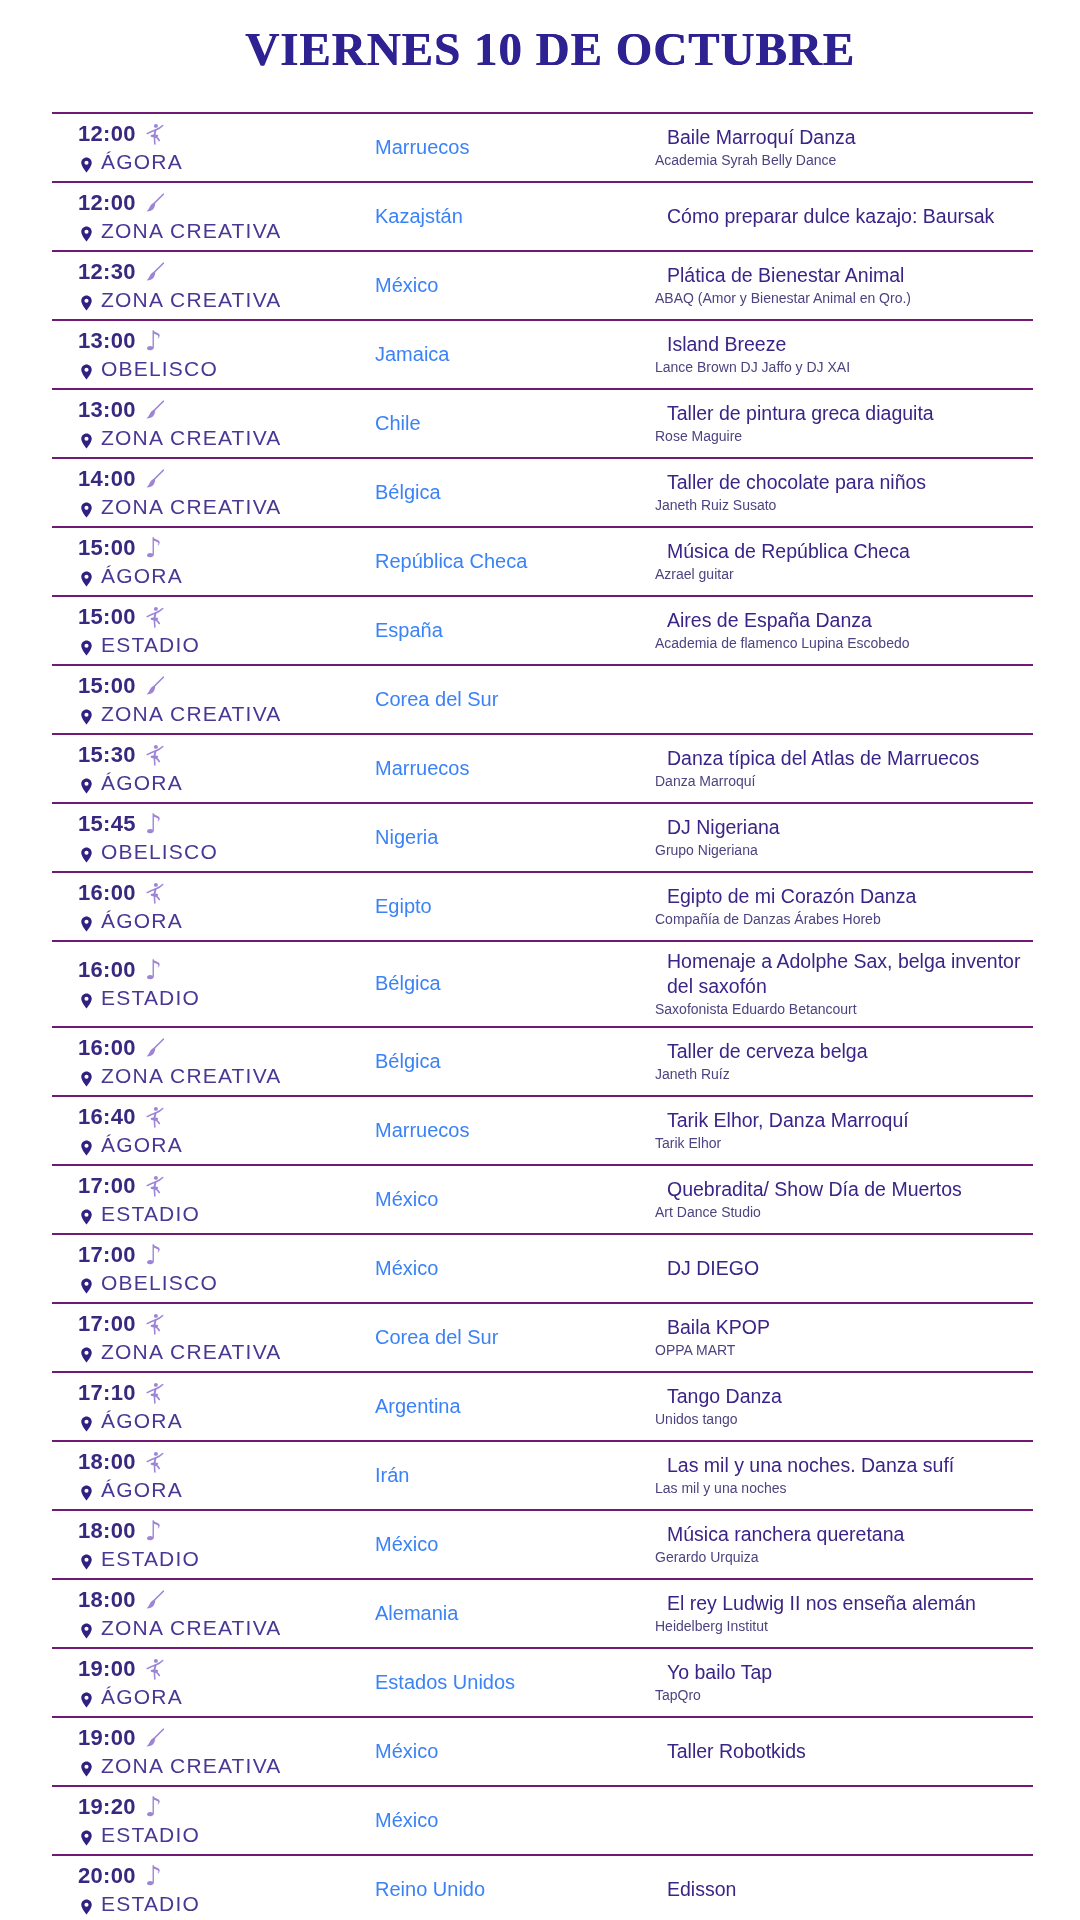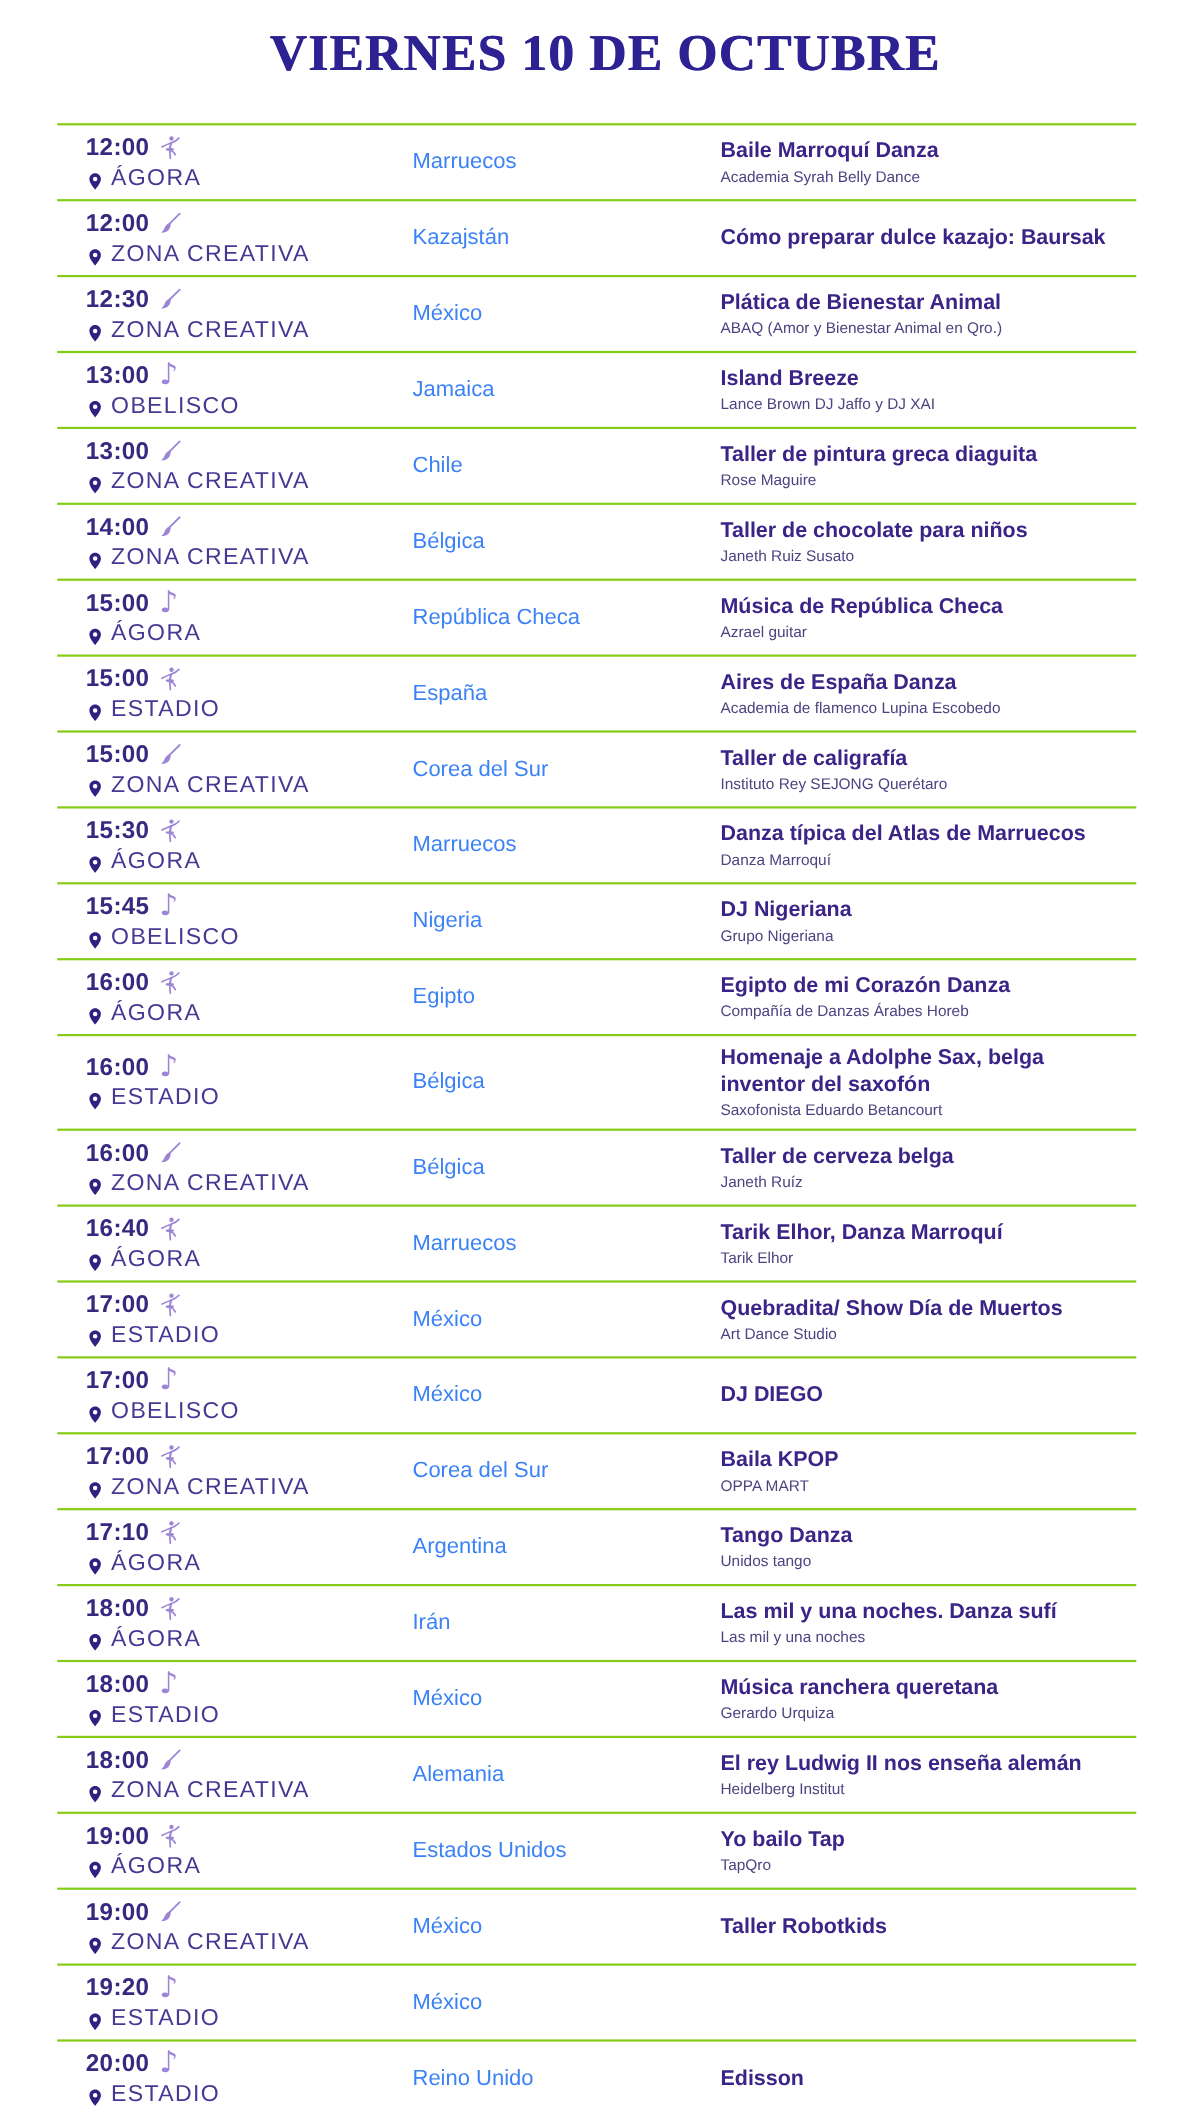--- a/index.html
+++ b/index.html
@@ -22,21 +22,21 @@
   }
   .schedule-table{
     margin:36px 0 0 52px;
     width:981px;
     border-bottom:2px solid #dbd8ea;
   }
   .row{
     display:grid;
     grid-template-columns:323px 280px 1fr;
     align-items:center;
-    border-top:2px solid #84cc16;
+    border-top:2px solid #701a75;
     min-height:66px;
     box-sizing:border-box;
     padding:7px 0;
   }
   .c1{padding-left:26px;}
   .time-line{display:flex;align-items:center;gap:9px;}
   .time{
     font-weight:700;
     font-size:22px;
     color:#38287f;
@@ -51,24 +51,25 @@
   .loc-line{display:flex;align-items:flex-end;gap:6px;margin-top:3px;}
   .pin-icon{display:inline-flex;}
   .venue{
     font-size:21px;
     letter-spacing:1.2px;
     color:#4a3794;
   }
   .country{font-size:20px;color:#3b82f6;}
   .etitle{
     font-size:19.5px;
-    font-weight:700;
+    font-weight:400;
     color:#3b2487;
     line-height:1.28;
     padding-right:4px;
+    margin-left:12px;
   }
   .esub{
     font-size:14px;
     color:#4d4380;
     line-height:1.28;
     margin-top:2px;
   }
 </style>
 </head>
 <body>
@@ -326,24 +327,20 @@
           <svg width="17" height="18" viewBox="0 0 24 24">
                 <path fill="#2f2181" d="M12 1.5c-4.1 0-7.4 3.3-7.4 7.4 0 5.4 7.4 13.6 7.4 13.6s7.4-8.2 7.4-13.6c0-4.1-3.3-7.4-7.4-7.4zm0 10.3a2.9 2.9 0 1 1 0-5.8 2.9 2.9 0 0 1 0 5.8z"></path>
               </svg>
         </span>
         <span class="venue">ZONA CREATIVA</span>
       </div>
     </div>
     <div class="c2">
       <span class="country">Corea del Sur</span>
     </div>
-    <div class="c3">
-      <div class="etitle">Taller de caligrafía</div>
-      <div class="esub">Instituto Rey SEJONG Querétaro</div>
-    </div>
   </div>
 
   <div class="row">
     <div class="c1">
       <div class="time-line">
         <span class="time">15:30</span>
         <span class="act-icon">
               <svg width="19" height="24" viewBox="0 0 22 26">
                 <g stroke="#9d85d6" fill="none" stroke-linecap="round">
                   <circle cx="12.6" cy="3.6" r="2.3" fill="#9d85d6" stroke="none"></circle>

